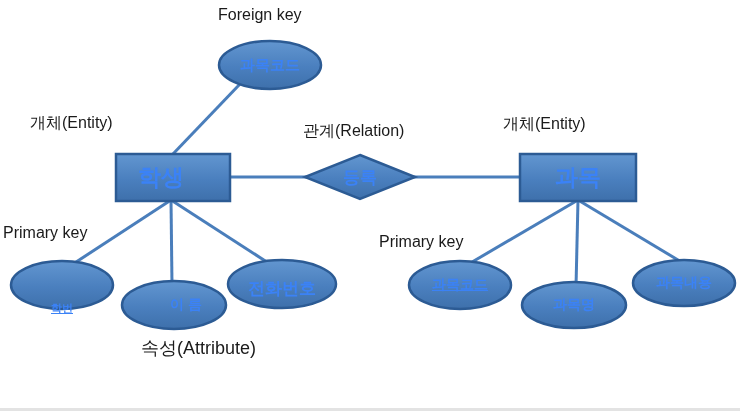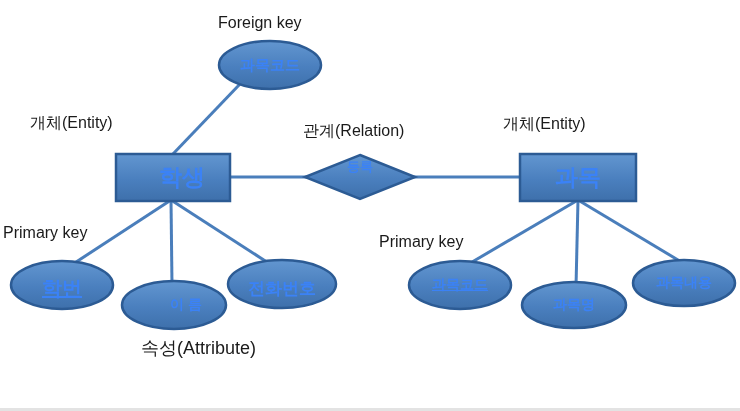--- a/index.html
+++ b/index.html
@@ -98,33 +98,33 @@
       <ellipse cx="460" cy="285" rx="51" ry="24"></ellipse>
       <ellipse cx="574" cy="305" rx="52" ry="23"></ellipse>
       <ellipse cx="684" cy="283" rx="51" ry="23"></ellipse>
     </g>
   </svg>
 
   <div class="shape-label" style="left:219px; top:41px; width:102px; height:48px; font-size:15px;">
     <span>과목코드</span>
   </div>
 
-  <div class="shape-label" style="left:125px; top:154px; width:114px; height:47px; font-size:23px;">
+  <div class="shape-label" style="left:104px; top:154px; width:114px; height:47px; font-size:23px;">
     <span>학생</span>
   </div>
 
   <div class="shape-label" style="left:520px; top:154px; width:116px; height:47px; font-size:23px;">
     <span>과목</span>
   </div>
 
-  <div class="shape-label" style="left:310px; top:145px; width:100px; height:44px; font-size:13px;">
+  <div class="shape-label" style="left:310px; top:155px; width:100px; height:44px; font-size:17px;">
     <span>등록</span>
   </div>
 
-  <div class="shape-label pk" style="left:11px; top:261px; width:102px; height:55px; font-size:20px;">
+  <div class="shape-label pk" style="left:11px; top:261px; width:102px; height:55px; font-size:11px;align-items:flex-end;">
     <span>학번</span>
   </div>
 
   <div class="shape-label" style="left:134px; top:281px; width:104px; height:48px; font-size:14px;">
     <span>이 름</span>
   </div>
 
   <div class="shape-label" style="left:228px; top:260px; width:108px; height:56px; font-size:17px;">
     <span>전화번호</span>
   </div>
@@ -134,21 +134,21 @@
   </div>
 
   <div class="shape-label" style="left:633px; top:260px; width:102px; height:46px; font-size:14px;">
     <span>과목내용</span>
   </div>
 
   <div class="shape-label" style="left:522px; top:282px; width:104px; height:46px; font-size:14px;">
     <span>과목명</span>
   </div>
 
-  <div class="ann" style="left:218px; top:6px;margin-top:8px;">Foreign key</div>
+  <div class="ann" style="left:218px; top:6px;">Foreign key</div>
 
   <div class="ann" style="left:30px; top:113px;">개체(Entity)</div>
 
   <div class="ann" style="left:303px; top:121px;">관계(Relation)</div>
 
   <div class="ann" style="left:503px; top:114px;">개체(Entity)</div>
 
   <div class="ann" style="left:3px; top:224px;">Primary key</div>
 
   <div class="ann" style="left:379px; top:233px;">Primary key</div>

